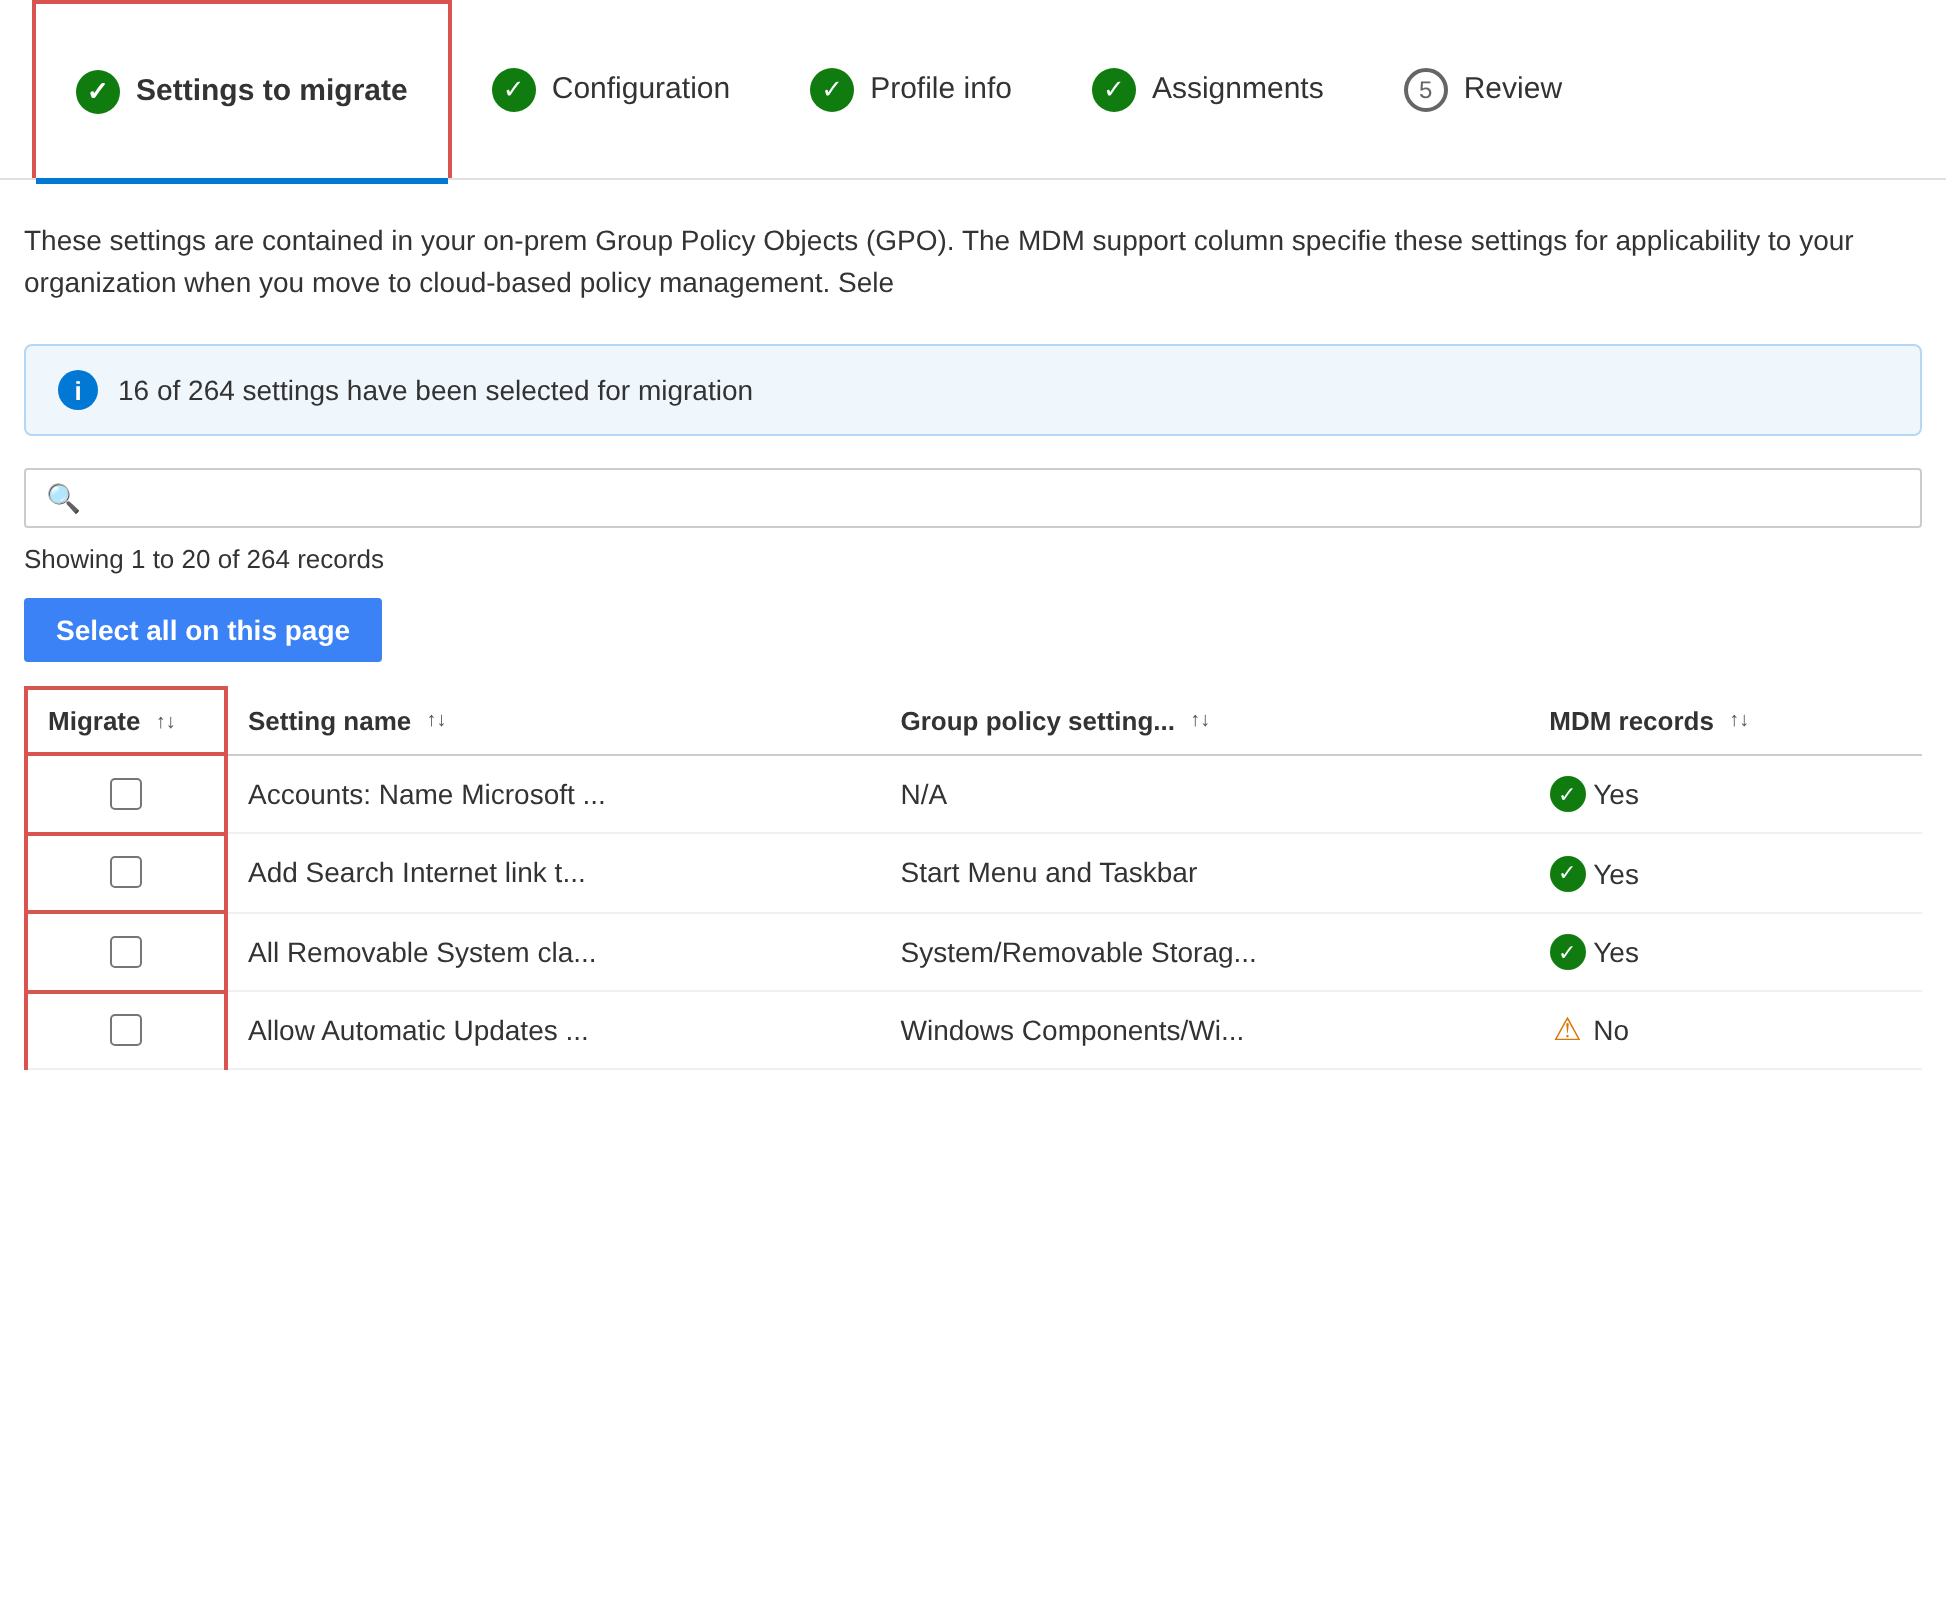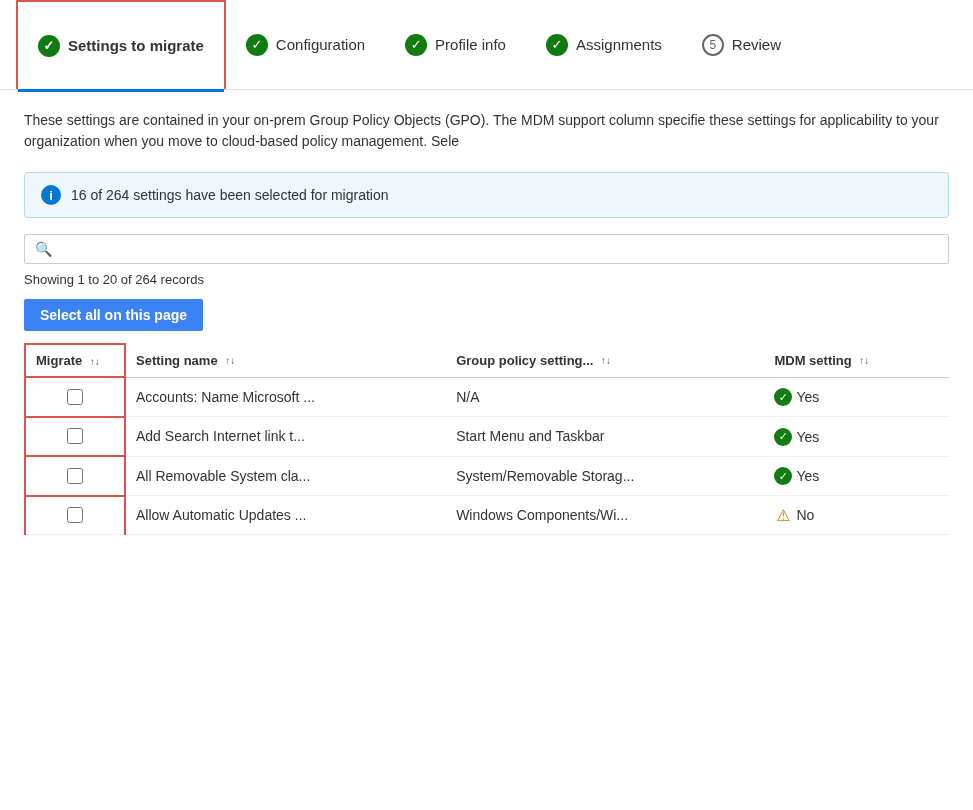--- a/index.html
+++ b/index.html
@@ -60,21 +60,21 @@
       align-items: center;
       justify-content: center;
       margin-right: 8px;
       color: #666;
       font-size: 12px;
       flex-shrink: 0;
     }
 
     
     .main-content {
-      padding: 20px 24px;
+      padding: 20px 12px;
     }
     .description {
       font-size: 14px;
       color: #333;
       line-height: 1.5;
       margin-bottom: 20px;
       max-width: 960px;
     }
 
     
@@ -277,21 +277,21 @@
         </th>
         <th>
           <span>Setting name</span>
           <span class="sort-arrows">↑↓</span>
         </th>
         <th>
           <span>Group policy setting...</span>
           <span class="sort-arrows">↑↓</span>
         </th>
         <th>
-          <span>MDM setting</span>
+          <span>MDM records</span>
           <span class="sort-arrows">↑↓</span>
         </th>
       </tr>
     </thead>
     <tbody id="table-body">
     <tr>
           <td class="migrate-col">
             <div class="checkbox-cell">
               <input type="checkbox" style="">
             </div>

